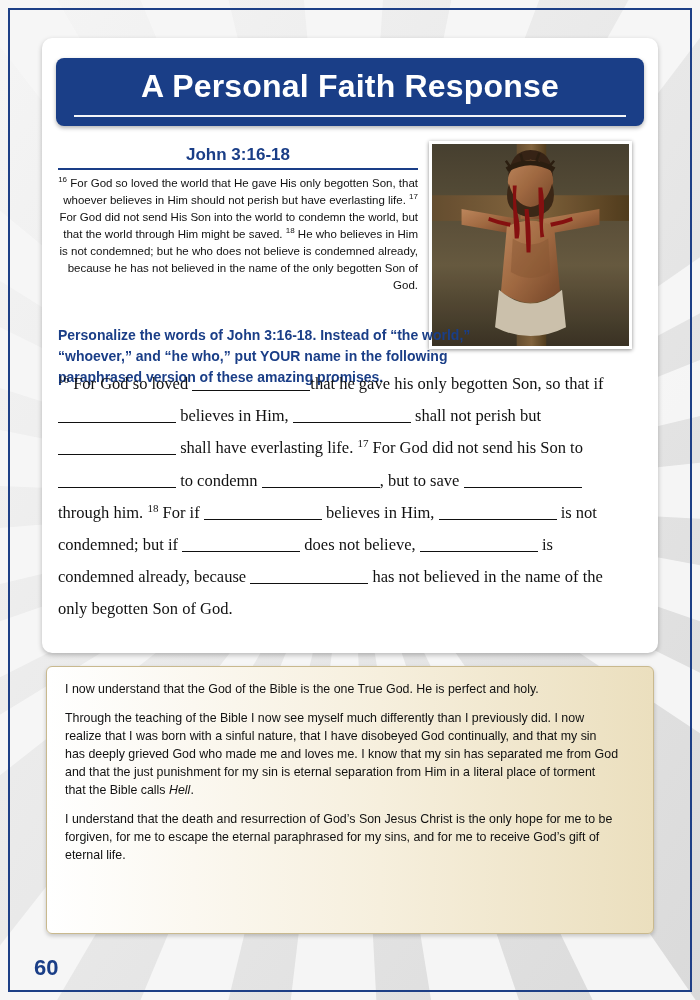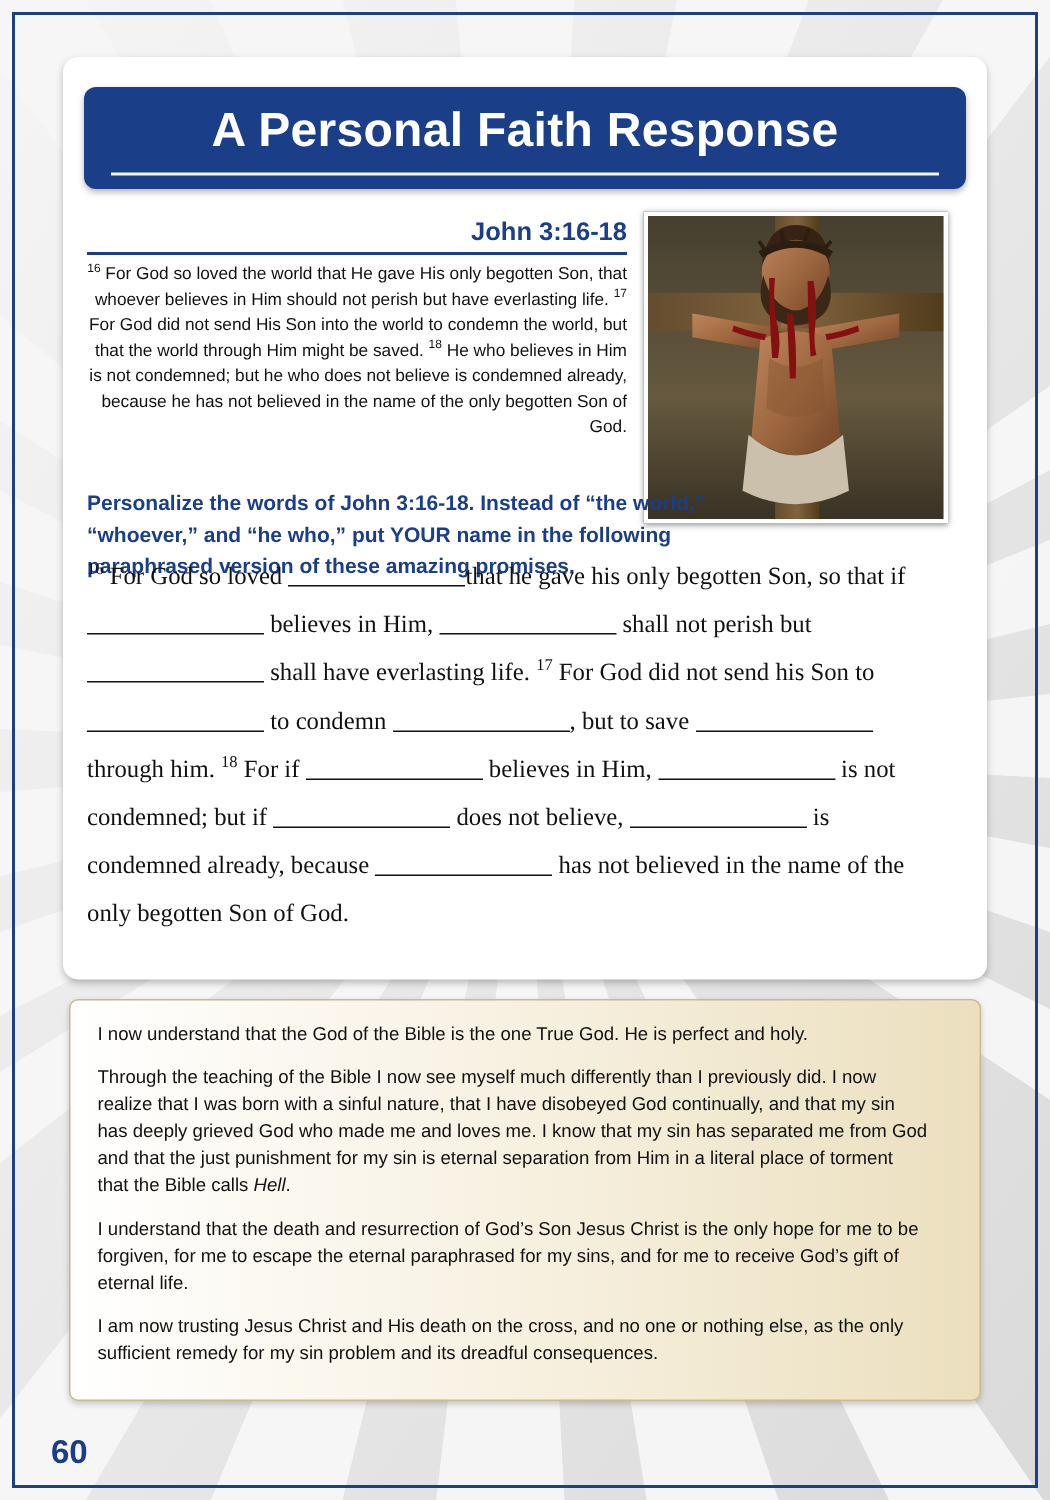--- a/index.html
+++ b/index.html
@@ -82,21 +82,21 @@
     background: #ffffff;
     opacity: 0.95;
   }
 
   
   #scripture-heading {
     position: absolute;
     left: 58px;
     top: 145px;
     width: 360px;
-    text-align: right;
+    text-align: center;
     color: #1a3e87;
     font-size: 17px;
     font-weight: bold;
   }
   #scripture-heading-rule {
     position: absolute;
     left: 58px;
     top: 168px;
     width: 360px;
     height: 2px;
@@ -316,18 +316,17 @@
   <div id="paraphrase">
     <sup>16</sup><span> For God so loved </span><span class="blank"></span><span>that he gave his only begotten Son, so that if </span><span class="blank"></span><span> believes in Him, </span><span class="blank"></span><span> shall not perish but </span><span class="blank"></span><span> shall have everlasting life. </span><sup>17</sup><span> For God did not send his Son to </span><span class="blank"></span><span> to condemn </span><span class="blank"></span><span>, but to save </span><span class="blank"></span><span> through him. </span><sup>18</sup><span> For if </span><span class="blank"></span><span> believes in Him, </span><span class="blank"></span><span> is not condemned; but if </span><span class="blank"></span><span> does not believe, </span><span class="blank"></span><span> is condemned already, because </span><span class="blank"></span><span> has not believed in the name of the only begotten Son of God.</span>
   </div>
 
   <div id="statements-card">
     <p class="statement">I now understand that the God of the Bible is the one True God. He is perfect and holy.</p>
     <p class="statement">
       <span>Through the teaching of the Bible I now see myself much differently than I previously did. I now realize that I was born with a sinful nature, that I have disobeyed God continually, and that my sin has deeply grieved God who made me and loves me. I know that my sin has separated me from God and that the just punishment for my sin is eternal separation from Him in a literal place of torment that the Bible calls <em>Hell</em>.</span>
     </p>
     <p class="statement">I understand that the death and resurrection of God’s Son Jesus Christ is the only hope for me to be forgiven, for me to escape the eternal paraphrased for my sins, and for me to receive God’s gift of eternal life.</p>
-    <p class="statement">I am now trusting Jesus Christ and His death on the cross, and no one or nothing else, as the only sufficient remedy for my sin problem and its dreadful consequences.</p>
   </div>
 
   <div id="page-number">60</div>
 
 </div>
 
 </body></html>

